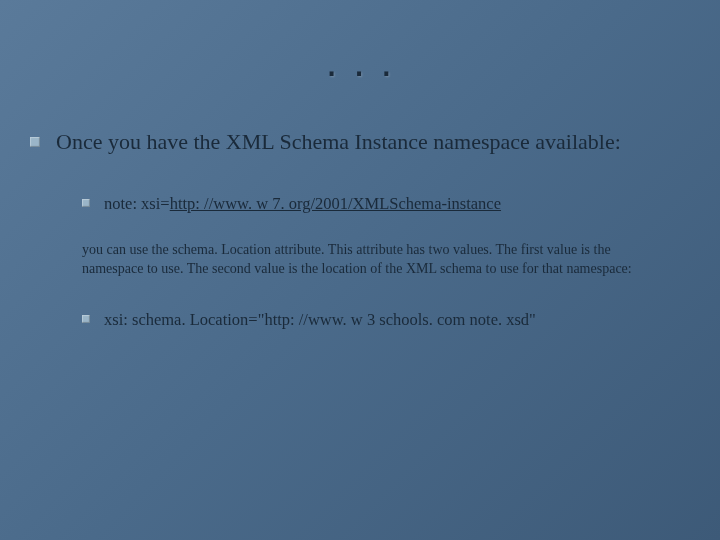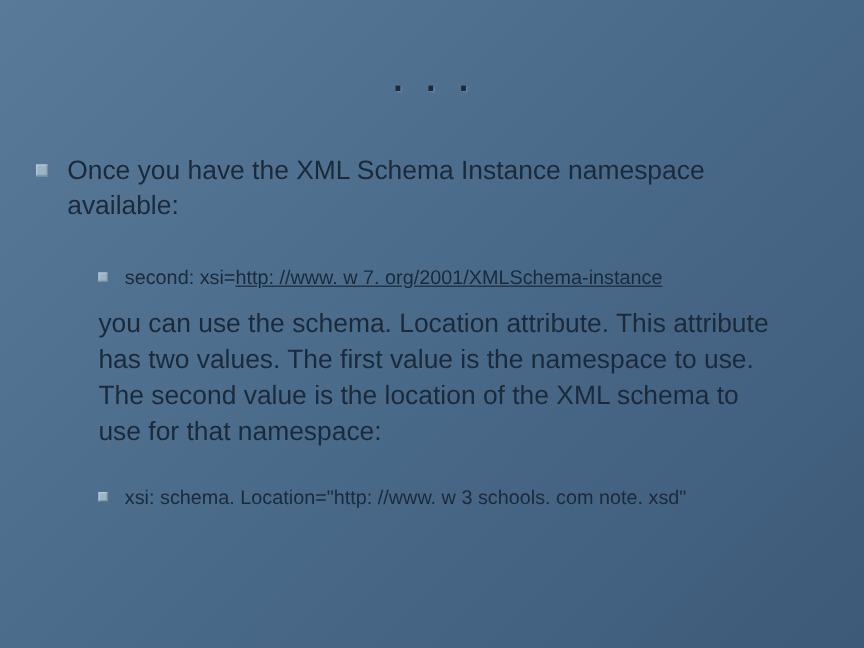--- a/index.html
+++ b/index.html
@@ -26,20 +26,21 @@
     font-size: 42px;
     font-weight: normal;
     color: #1a2a3a;
     padding-top: 38px;
     padding-bottom: 12px;
     letter-spacing: 2px;
     text-shadow: 1px 1px 2px rgba(255,255,255,0.2);
   }
   .content {
     padding: 30px 73px 0 30px;
+    font-family: Liberation Serif, serif;
   }
   .bullet-row {
     display: flex;
     align-items: flex-start;
     margin-bottom: 8px;
   }
   .bullet-icon {
     width: 10px;
     height: 10px;
     background: #9ab5c8;
@@ -67,22 +68,22 @@
     font-size: 16.5px;
     line-height: 1.35;
     color: #1a2a3a;
   }
   .link {
     color: #1a2a3a;
     text-decoration: underline;
   }
   .paragraph {
     padding-left: 52px;
-    margin-top: 12px;
-    font-size: 22px;
+    margin-top: 26px;
+    font-size: 14px;
     line-height: 1.35;
     color: #1a2a3a;
   }
   .sub-level.second {
     margin-top: 30px;
   }
 </style>
 </head>
 <body>
 
@@ -94,21 +95,21 @@
 
     <div class="bullet-row">
       <div class="bullet-icon"></div>
       <div class="bullet-text">Once you have the XML Schema Instance namespace available:</div>
     </div>
 
     <div class="sub-level">
       <div class="bullet-row">
         <div class="bullet-icon small"></div>
         <div class="sub-text">
-          <span>second: xsi=</span><span class="link">http: //www. w 7. org/2001/XMLSchema-instance</span>
+          <span>note: xsi=</span><span class="link">http: //www. w 7. org/2001/XMLSchema-instance</span>
         </div>
       </div>
     </div>
 
     <div class="paragraph">you can use the schema. Location attribute. This attribute has two values. The first value is the namespace to use. The second value is the location of the XML schema to use for that namespace:</div>
 
     <div class="sub-level second">
       <div class="bullet-row">
         <div class="bullet-icon small"></div>
         <div class="sub-text">xsi: schema. Location="http: //www. w 3 schools. com note. xsd"</div>

